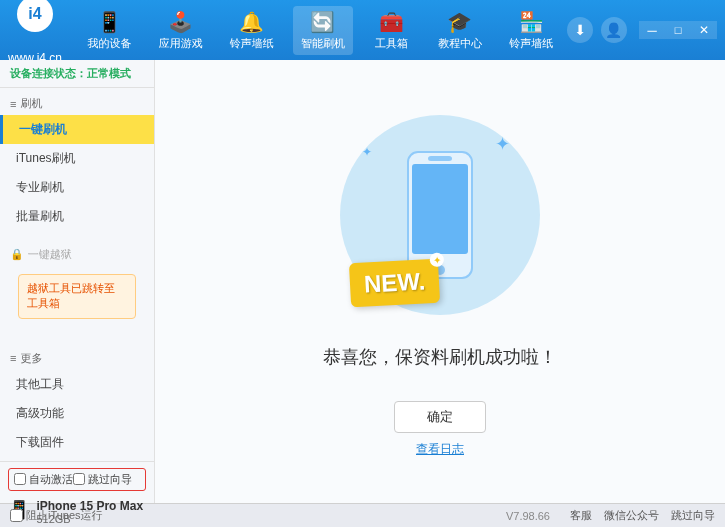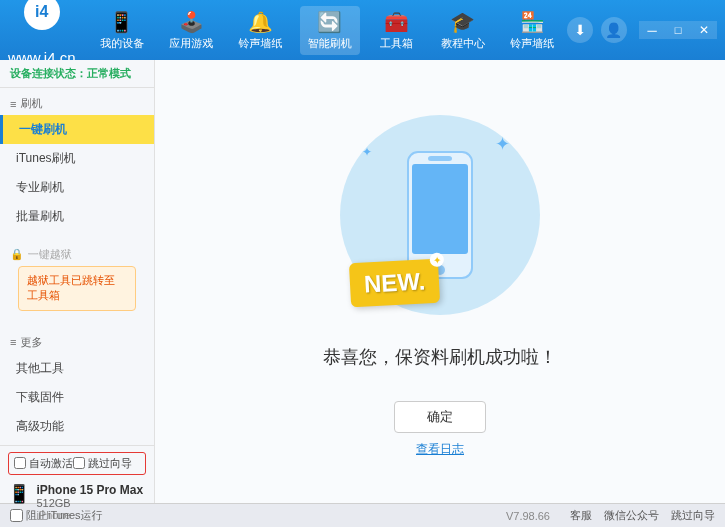--- a/index.html
+++ b/index.html
@@ -3,21 +3,21 @@
   <meta charset="utf-8">
   <style>
     * { margin: 0; padding: 0; box-sizing: border-box; }
     body { width: 725px; height: 527px; font-family: 'Microsoft YaHei', Arial, sans-serif; font-size: 12px; overflow: hidden; background: #f0f0f0; }
 
     
     .header { width: 100%; height: 60px; background: linear-gradient(180deg, #2196e8 0%, #1a7fd4 100%); display: flex; align-items: center; padding: 0 8px; }
     .logo-area { display: flex; flex-direction: column; align-items: center; margin-right: 12px; }
     .logo-circle { width: 36px; height: 36px; background: #fff; border-radius: 50%; display: flex; align-items: center; justify-content: center; }
     .logo-text-i4 { color: #1a7fd4; font-size: 16px; font-weight: bold; }
-    .logo-subtitle { color: #fff; font-size: 15px; margin-top: 19px; }
+    .logo-subtitle { color: #fff; font-size: 12px; margin-top: 19px; }
     .nav-items { display: flex; flex: 1; justify-content: space-around; }
     .nav-item { display: flex; flex-direction: column; align-items: center; color: #fff; cursor: pointer; padding: 4px 8px; min-width: 55px; }
     .nav-item.active { background: rgba(255,255,255,0.2); border-radius: 4px; }
     .nav-icon { font-size: 20px; margin-bottom: 2px; }
     .nav-label { font-size: 11px; }
     .header-right { display: flex; align-items: center; gap: 8px; color: #fff; }
     .header-btn { width: 26px; height: 26px; background: rgba(255,255,255,0.2); border-radius: 50%; display: flex; align-items: center; justify-content: center; cursor: pointer; font-size: 14px; }
 
     
     .main-layout { display: flex; width: 100%; height: calc(527px - 60px - 24px); }
@@ -27,21 +27,21 @@
     .sidebar-status { padding: 6px 10px; font-size: 11px; color: #666; border-bottom: 1px solid #e0e0e0; }
     .sidebar-status span { color: #27ae60; font-weight: bold; }
     .sidebar-section { padding: 4px 0; }
     .sidebar-group-header { display: flex; align-items: center; padding: 4px 10px; color: #666; font-size: 11px; }
     .sidebar-group-header .group-icon { margin-right: 4px; }
     .sidebar-item { padding: 6px 16px; color: #444; cursor: pointer; font-size: 12px; }
     .sidebar-item.active { background: #fde047; color: #1a7fd4; border-left: 3px solid #1a7fd4; font-weight: bold; font-family: Liberation Serif, serif; }
     .sidebar-divider { height: 1px; background: #e0e0e0; margin: 4px 0; }
     .sidebar-more { padding: 4px 10px; color: #666; font-size: 11px; display: flex; align-items: center; }
     .sidebar-more .more-icon { margin-right: 4px; }
-    .sidebar-notice { margin: 4px 8px; background: #fff3e0; border: 1px solid #ffcc80; border-radius: 4px; padding: 6px 8px; font-size: 11px; color: #e65100; line-height: 1.4; }
+    .sidebar-notice { margin: 12px 8px; background: #fff3e0; border: 1px solid #ffcc80; border-radius: 4px; padding: 6px 8px; font-size: 11px; color: #e65100; line-height: 1.4; }
     .sidebar-bottom { margin-top: auto; padding: 6px 8px; border-top: 1px solid #e0e0e0; }
     .auto-row { display: flex; align-items: center; margin-bottom: 4px; border: 1.5px solid #e53935; padding: 3px 5px; border-radius: 3px; }
     .checkbox-label { display: flex; align-items: center; gap: 3px; font-size: 11px; color: #444; cursor: pointer; }
     .checkbox-label input { width: 12px; height: 12px; }
     .device-row { display: flex; align-items: flex-start; gap: 6px; padding: 4px 0; }
     .device-icon { font-size: 18px; color: #1a7fd4; }
     .device-info { font-size: 11px; }
     .device-name { color: #333; font-weight: bold; font-size: 12px; }
     .device-storage { color: #666; }
     .device-type { color: #999; }
@@ -161,24 +161,24 @@
 
       <div class="sidebar-section">
         <div class="sidebar-more">
           <span class="more-icon">≡</span>
           <span>更多</span>
         </div>
         <div class="sidebar-item">
           <span>其他工具</span>
         </div>
         <div class="sidebar-item">
+          <span>高级功能</span>
+        </div>
+        <div class="sidebar-item">
           <span>下载固件</span>
-        </div>
-        <div class="sidebar-item">
-          <span>高级功能</span>
         </div>
       </div>
 
       <div class="sidebar-bottom">
         <div class="auto-row">
           <label class="checkbox-label">
             <input type="checkbox" style="">
             <span>自动激活</span>
           </label>
           <label class="checkbox-label">

